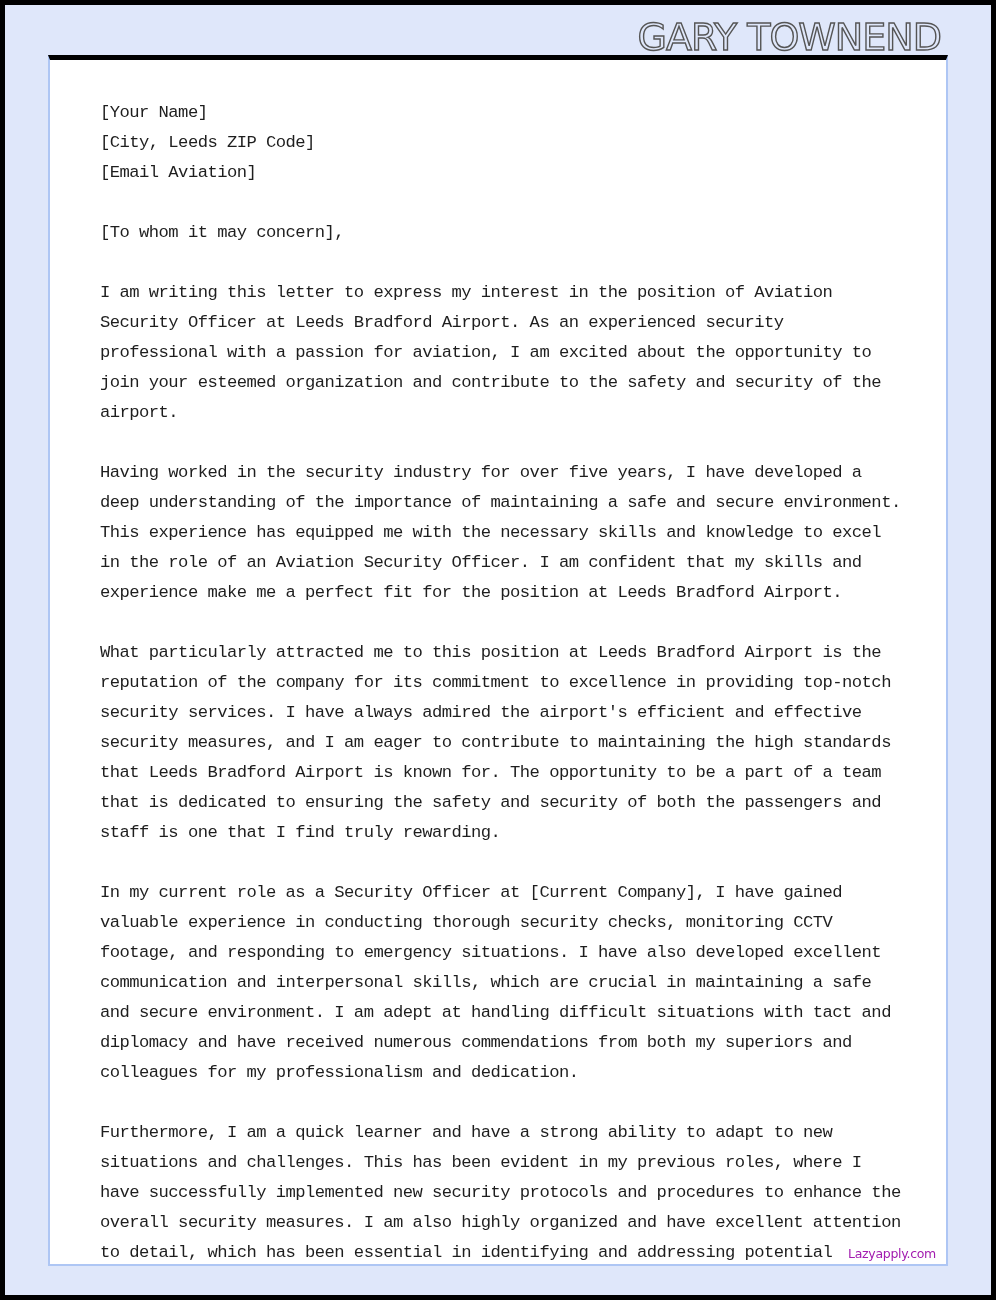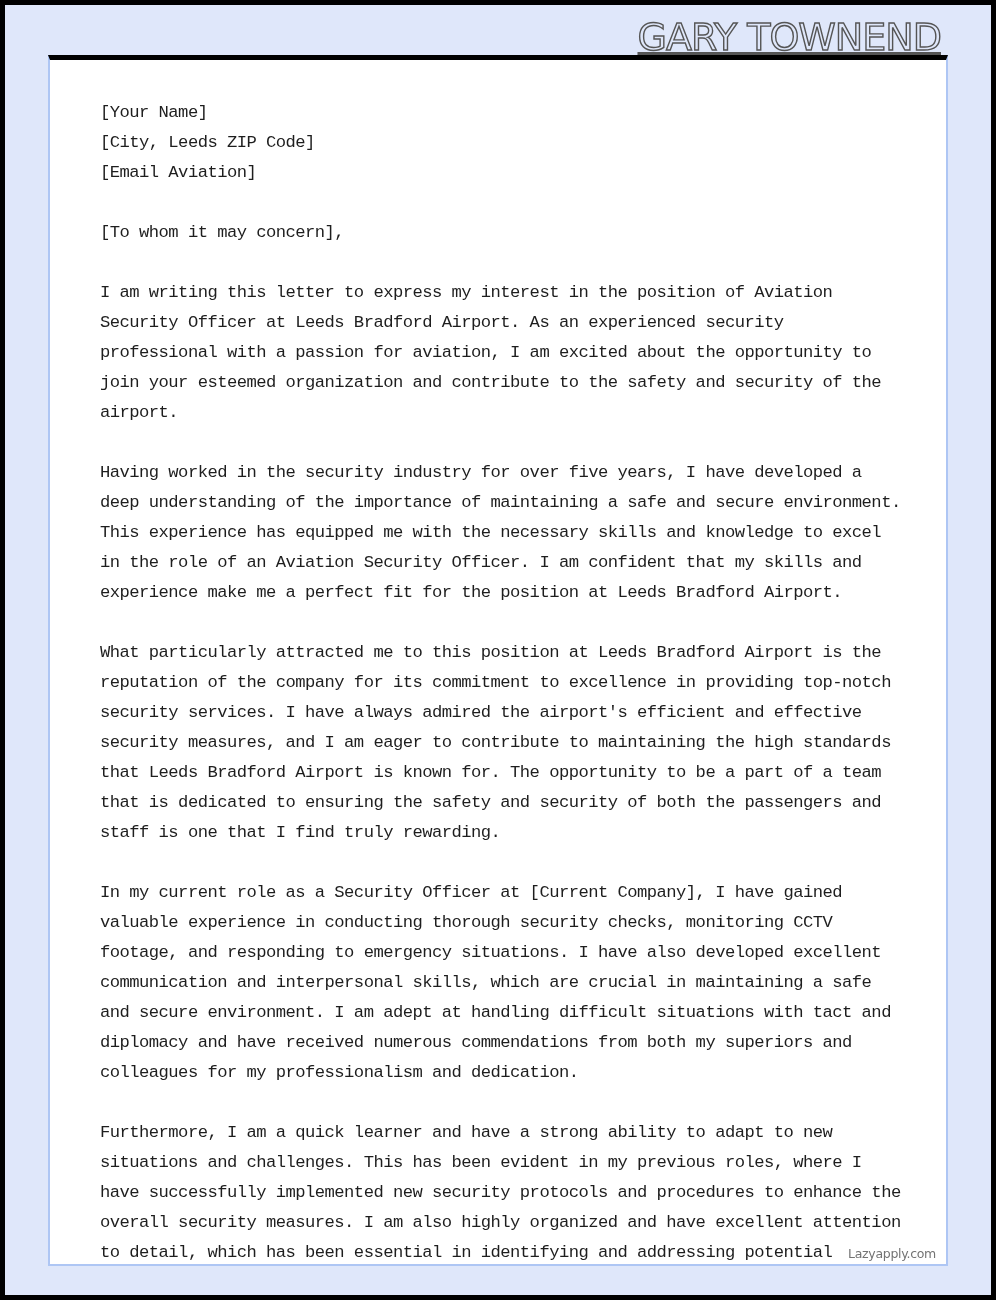--- a/index.html
+++ b/index.html
@@ -26,21 +26,20 @@
       position: absolute;
       right: 50px;
       top: 12px;
       font-family: "DejaVu Sans", sans-serif;
       font-size: 38px;
       letter-spacing: -1px;
       color: #dfe7fa;
       -webkit-text-stroke: 1.4px #555555;
       line-height: 40px;
       white-space: nowrap;
-      text-decoration: underline;
     }
     .page {
       position: absolute;
       left: 43px;
       top: 50px;
       width: 896px;
       height: 1204px;
       background: #ffffff;
       border-top: 5px solid #000000;
       border-left: 2px solid #aec6f4;
@@ -67,21 +66,21 @@
     .letter .addr-line {
       display: block;
     }
     .footer-credit {
       position: absolute;
       right: 10px;
       bottom: 2px;
       font-family: "DejaVu Sans", sans-serif;
       font-size: 12.5px;
       letter-spacing: -0.3px;
-      color: #737373;
+      color: #a21caf;
       background: #ffffff;
       padding-left: 4px;
       line-height: 16px;
     }
   </style>
 </head>
 <body>
 
 <div class="frame">
   <div class="header-name">GARY TOWNEND</div>

